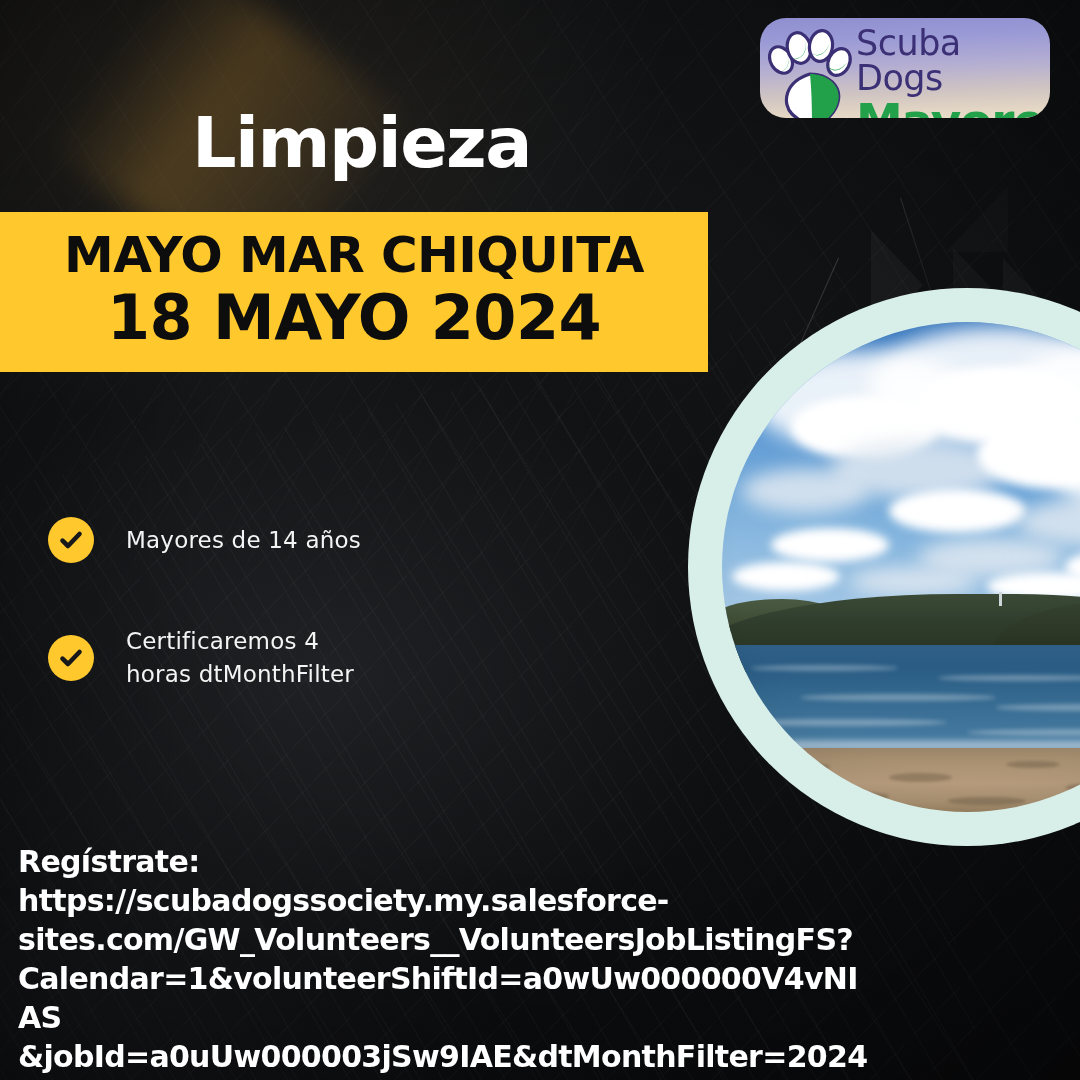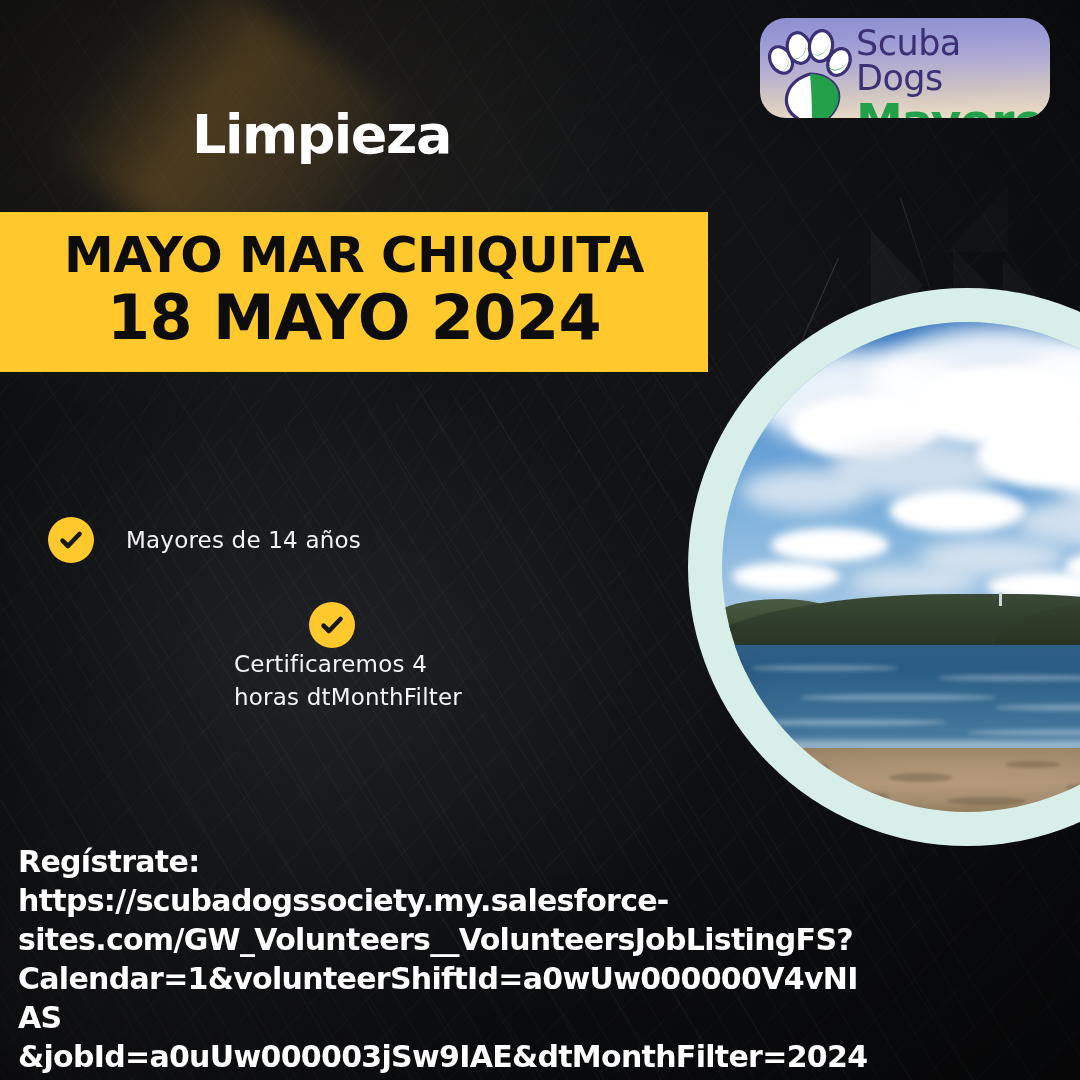--- a/index.html
+++ b/index.html
@@ -137,21 +137,21 @@
   .logo-l2 {
     font-size: 47px; font-weight: bold; letter-spacing: -1.2px;
     color: #22a14a; line-height: 1.0; margin-top: 1px;
     font-family: "DejaVu Sans", sans-serif;
   }
 
   
   .headline {
     position: absolute;
     left: 192px; top: 108px;
-    font-size: 54px;
+    font-size: 70px;
     font-weight: bold;
     color: #ffffff;
     letter-spacing: -1.5px;
     line-height: 1.0;
     font-family: "DejaVu Sans", sans-serif;
   }
 
   
   .banner {
     position: absolute;
@@ -272,21 +272,21 @@
   .checklist {
     position: absolute;
     left: 48px; top: 498px;
     width: 600px;
   }
   .check-row {
     display: flex;
     align-items: center;
     min-height: 84px;
   }
-  .check-row + .check-row { margin-top: 20px; flex-direction: column; }
+  .check-row + .check-row { margin-top: 34px; }
   .check-badge {
     flex: 0 0 auto;
     width: 46px; height: 46px;
     border-radius: 50%;
     background: #ffc82d;
     display: flex;
     align-items: center;
     justify-content: center;
     margin-right: 32px;
   }

